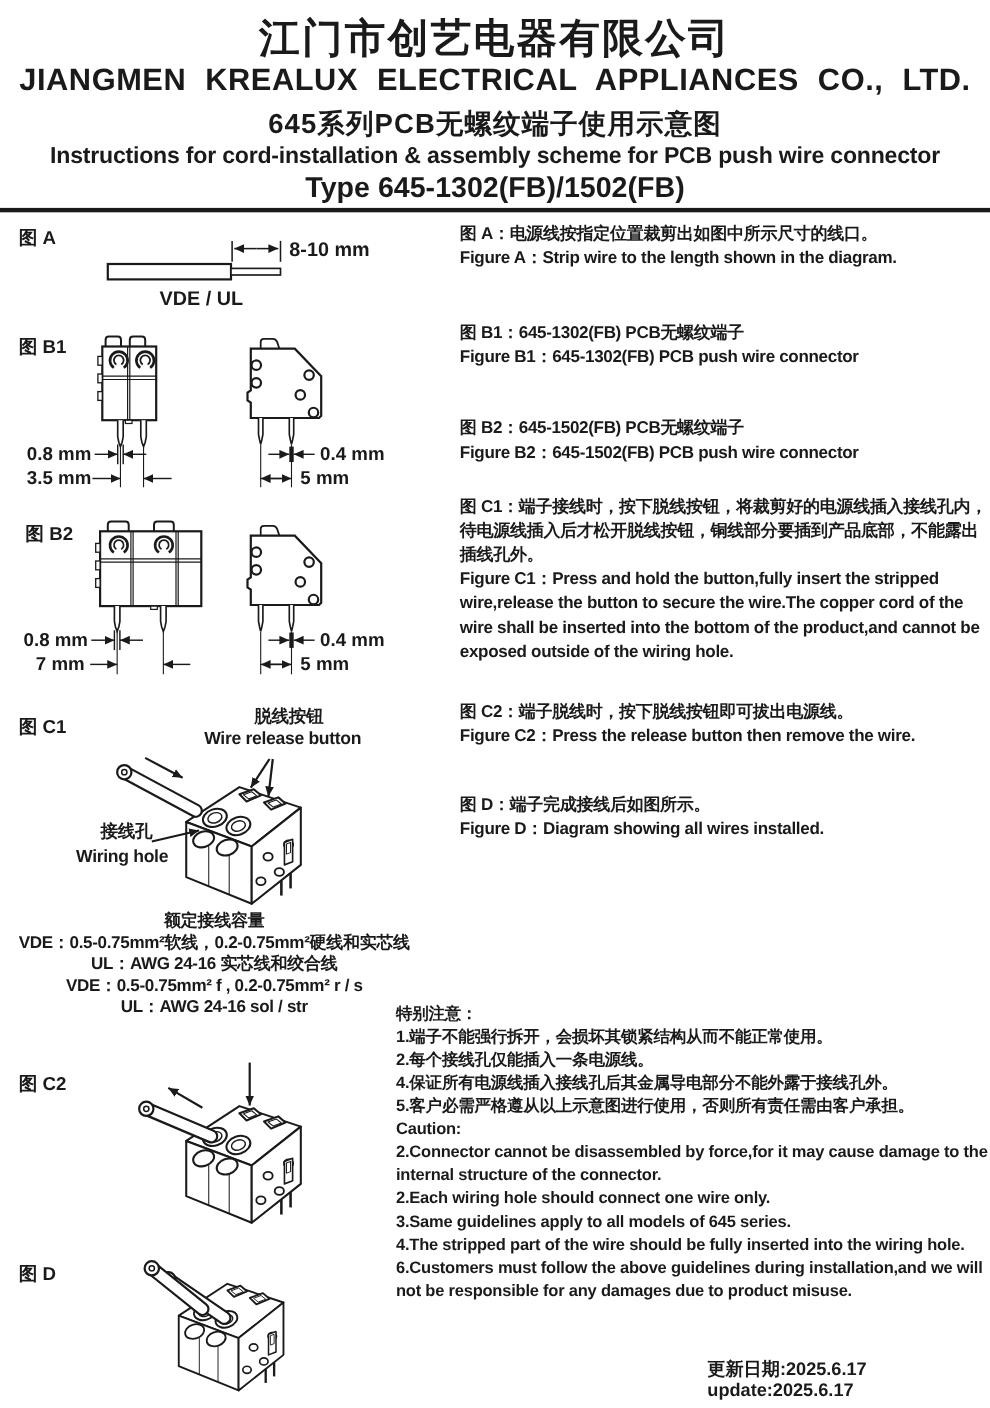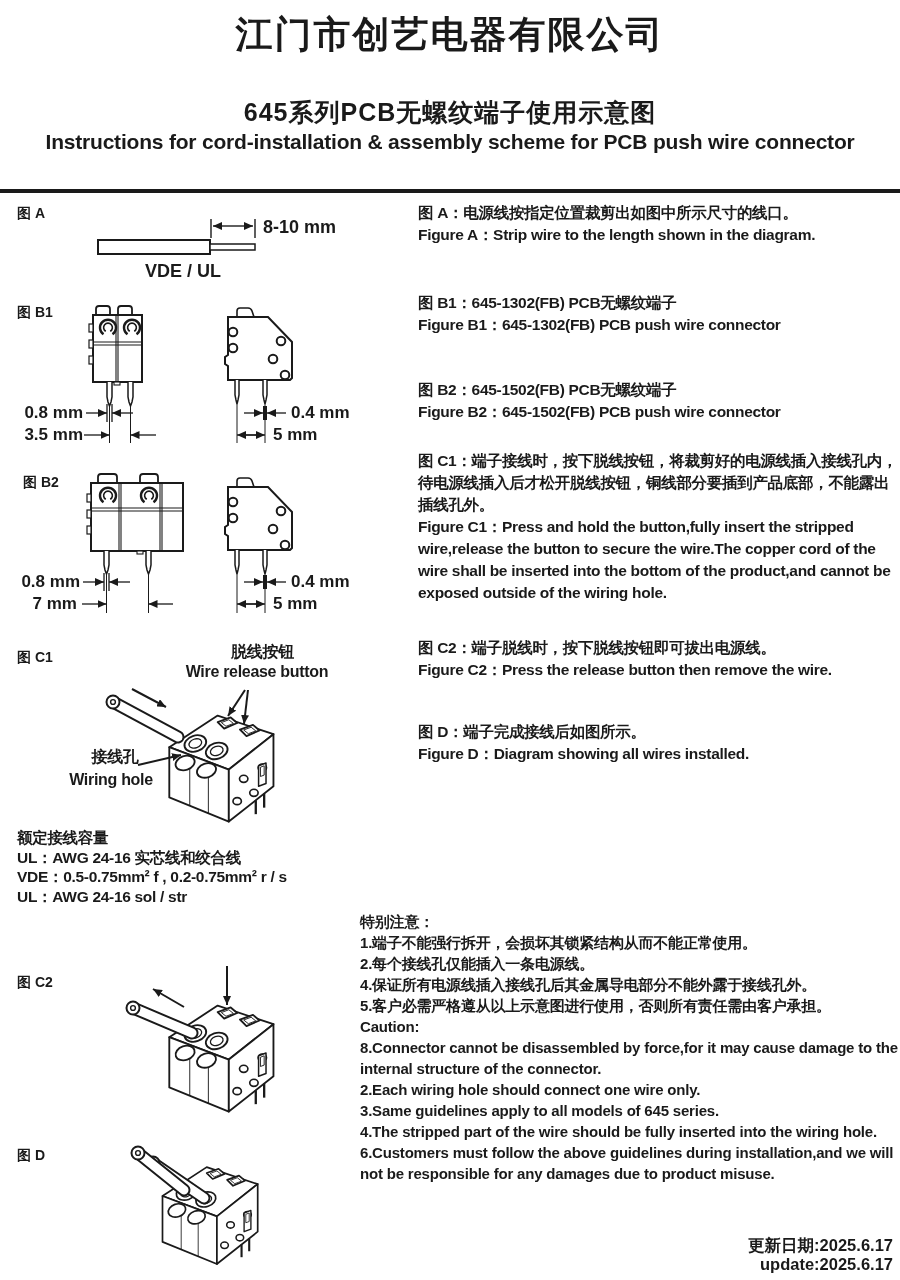--- a/index.html
+++ b/index.html
@@ -6,37 +6,39 @@
   .page{position:relative;width:900px;height:1280px;background:#ffffff;overflow:hidden;
         font-family:"Liberation Sans","DejaVu Sans",sans-serif;font-weight:700;color:#1a1a1a;}
   .abs{position:absolute;}
   .ctr{text-align:center;width:900px;left:0;}
   .t-cn{font-size:37px;letter-spacing:2px;}
   .t-en{font-size:28px;word-spacing:9px;letter-spacing:.5px;}
   .t-sub-cn{font-size:25px;letter-spacing:1px;}
   .t-sub-en{font-size:21px;letter-spacing:-0.2px;}
   .t-type{font-size:26px;}
   .rule{position:absolute;left:0;top:189px;width:900px;height:4px;background:#1a1a1a;}
-  .figlabel{font-size:14px;}
+  .figlabel{font-size:17px;}
   .cap{font-size:15.5px;line-height:22px;letter-spacing:-0.3px;width:486px;}
-  .capacity{font-size:15.5px;line-height:19.5px;letter-spacing:-0.3px;}
+  .capacity{font-size:15.5px;line-height:19.5px;letter-spacing:-0.3px;text-align:center;}
   .notes{font-size:15px;line-height:21px;letter-spacing:-0.2px;width:540px;}
-  .footer{font-size:16.5px;line-height:18.5px;text-align:right;}
+  .footer{font-size:16.5px;line-height:18.5px;text-align:left;}
   .ann{position:absolute;text-align:center;font-size:16px;line-height:18px;letter-spacing:-0.3px;}
   .svgt{font-family:"Liberation Sans","DejaVu Sans",sans-serif;font-weight:700;font-size:17px;fill:#1a1a1a;}
   svg{overflow:visible;}
 </style>
 </head>
 <body>
 
 <div class="page">
 
   <div class="abs ctr t-cn" style="top:10px">江门市创艺电器有限公司</div>
+  <div class="abs ctr t-en" style="top:57px">JIANGMEN KREALUX ELECTRICAL APPLIANCES CO., LTD.</div>
   <div class="abs ctr t-sub-cn" style="top:96px">645系列PCB无螺纹端子使用示意图</div>
   <div class="abs ctr t-sub-en" style="top:130px">Instructions for cord-installation &amp; assembly scheme for PCB push wire connector</div>
+  <div class="abs ctr t-type" style="top:155px">Type 645-1302(FB)/1502(FB)</div>
   <div class="rule"></div>
 
   <div class="abs figlabel" style="left:17px;top:205px">图 A</div>
   <div class="abs figlabel" style="left:17px;top:304px">图 B1</div>
   <div class="abs figlabel" style="left:23px;top:474px">图 B2</div>
   <div class="abs figlabel" style="left:17px;top:649px">图 C1</div>
   <div class="abs figlabel" style="left:17px;top:974px">图 C2</div>
   <div class="abs figlabel" style="left:17px;top:1147px">图 D</div>
 
   <svg class="abs" style="left:85px;top:206px" width="270" height="80" viewBox="0 0 270 80">
@@ -222,20 +224,21 @@
     </g>
   </svg>
 
   <div class="ann" style="left:190px;top:643px;width:145px">脱线按钮</div>
   <div class="ann" style="left:132px;top:663px;width:250px">Wire release button</div>
   <div class="ann" style="left:70px;top:748px;width:90px">接线孔</div>
   <div class="ann" style="left:46px;top:771px;width:130px">Wiring hole</div>
 
   <div class="abs capacity" style="left:17px;top:828px">
     <div>额定接线容量</div>
+    <div>VDE：0.5-0.75mm²软线，0.2-0.75mm²硬线和实芯线</div>
     <div>UL：AWG 24-16 实芯线和绞合线</div>
     <div>VDE：0.5-0.75mm² f , 0.2-0.75mm² r / s</div>
     <div>UL：AWG 24-16 sol / str</div>
   </div>
 
   <svg class="abs" style="left:20px;top:955px" width="400" height="172" viewBox="0 0 400 172">
     <defs>
         <marker id="ah-c2" markerWidth="10" markerHeight="8" refX="9" refY="4" orient="auto" markerUnits="userSpaceOnUse">
           <path d="M0,0 L9,4 L0,8 Z" fill="#1a1a1a"></path>
         </marker>
@@ -342,21 +345,21 @@
     <div>Figure D：Diagram showing all wires installed.</div>
   </div>
 
   <div class="abs notes" style="left:360px;top:911px">
     <div>特别注意：</div>
     <div>1.端子不能强行拆开，会损坏其锁紧结构从而不能正常使用。</div>
     <div>2.每个接线孔仅能插入一条电源线。</div>
     <div>4.保证所有电源线插入接线孔后其金属导电部分不能外露于接线孔外。</div>
     <div>5.客户必需严格遵从以上示意图进行使用，否则所有责任需由客户承担。</div>
     <div>Caution:</div>
-    <div>8.Connector cannot be disassembled by force,for it may cause damage to the internal structure of the connector.</div>
+    <div>2.Connector cannot be disassembled by force,for it may cause damage to the internal structure of the connector.</div>
     <div>2.Each wiring hole should connect one wire only.</div>
     <div>3.Same guidelines apply to all models of 645 series.</div>
     <div>4.The stripped part of the wire should be fully inserted into the wiring hole.</div>
     <div>6.Customers must follow the above guidelines during installation,and we will not be responsible for any damages due to product misuse.</div>
   </div>
 
   <div class="abs footer" style="right:7px;top:1236px;width:250px">
     <div>更新日期:2025.6.17</div>
     <div>update:2025.6.17</div>
   </div>

